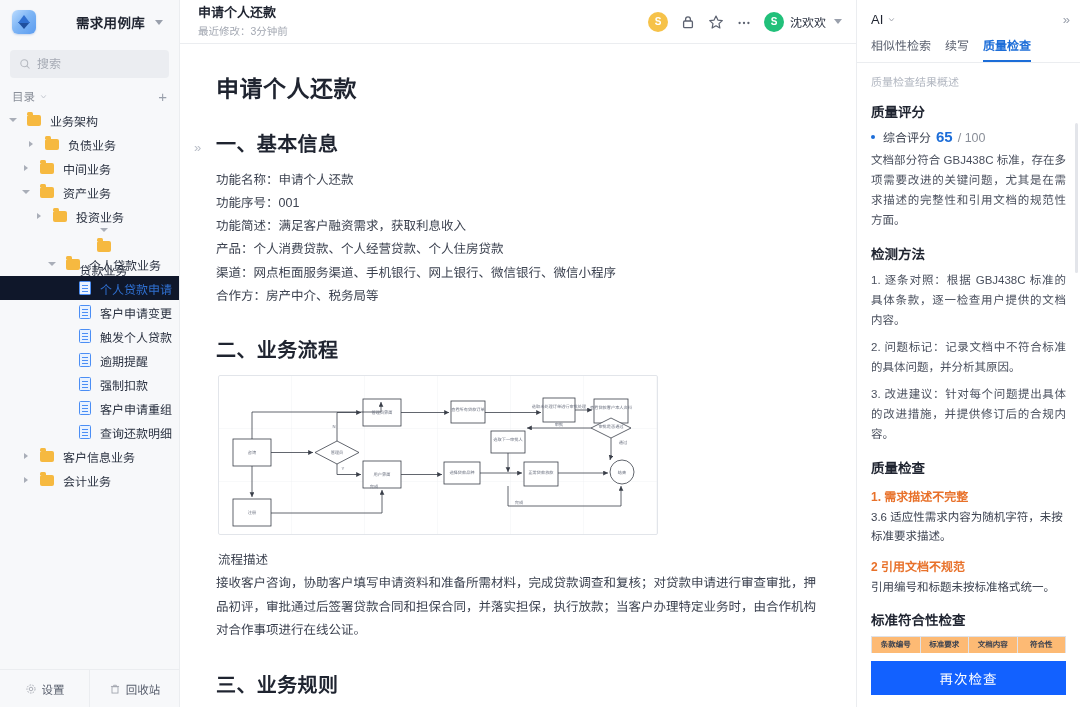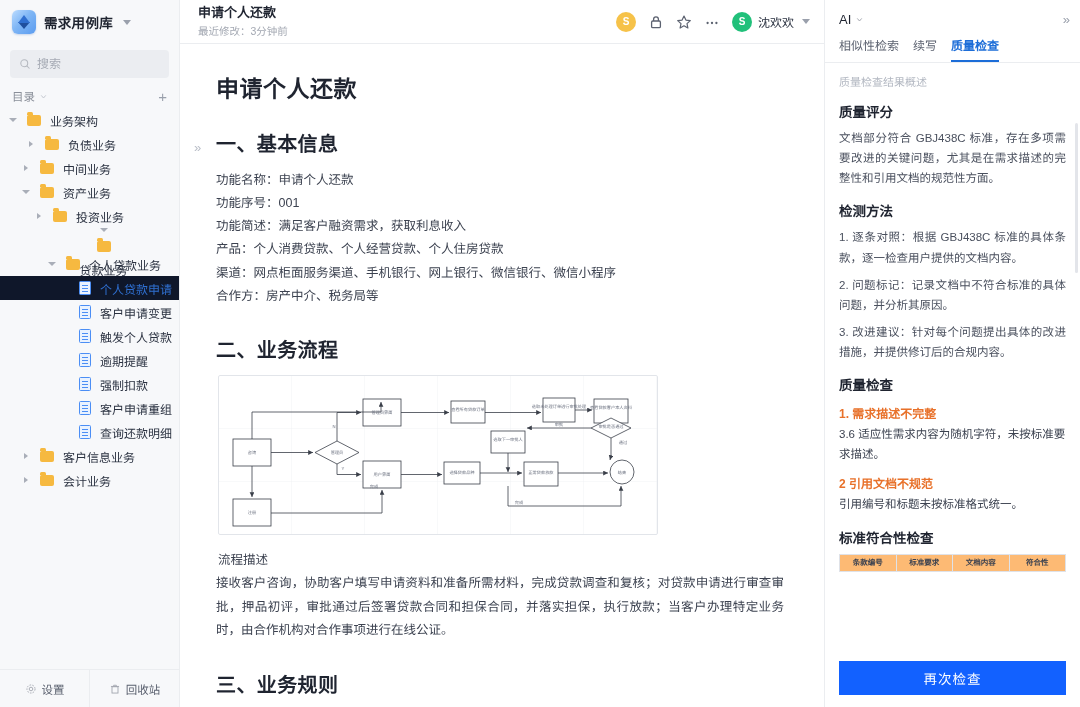--- a/index.html
+++ b/index.html
@@ -37,21 +37,21 @@
     border-right: 6px solid transparent;
     border-bottom: 8px solid #2f6fd0;
   }
   .ws-logo::before {
     content: ""; position: absolute; left: 6px; top: 12px;
     width: 0; height: 0;
     border-left: 6px solid transparent;
     border-right: 6px solid transparent;
     border-top: 7px solid #1f4f9e;
   }
-  .ws-name { font-size: 13.5px; font-weight: bold; color: #1f2430; letter-spacing: .3px; }
+  .ws-name { font-size: 13.5px; font-weight: bold; color: #1f2430; letter-spacing: .3px; margin-left: 32px; }
   .caret-sm {
     width: 0; height: 0; border-left: 4px solid transparent;
     border-right: 4px solid transparent; border-top: 5px solid #9aa0ac;
     margin-left: 2px;
   }
   .search-wrap { padding: 6px 10px 0; }
   .search-box {
     height: 28px; background: #ebedf1; border-radius: 4px;
     display: flex; align-items: center; gap: 6px; padding: 0 9px;
   }
@@ -163,21 +163,21 @@
   }
   .flow-label { font-size: 12.5px; color: #3c4250; margin: 10px 0 4px 2px; }
   .flow-desc {
     font-size: 12.5px; color: #3c4250; line-height: 1.9;
     text-align: justify; max-width: 620px;
   }
   .rule-text { font-size: 12.5px; color: #3c4250; line-height: 1.85; }
 
   
   .ai-panel {
-    width: 256px; flex: none; height: 707px;
+    width: 224px; flex: none; height: 707px;
     border-left: 1px solid #ebedf0;
     display: flex; flex-direction: column; background: #fff;
   }
   .ai-head {
     height: 30px; display: flex; align-items: center;
     justify-content: space-between; padding: 8px 12px 0 14px; flex: none;
   }
   .ai-title { display: flex; align-items: center; gap: 4px; font-size: 13px; color: #1f2430; }
   .ai-collapse { color: #9aa0ac; font-size: 13px; cursor: pointer; letter-spacing: -2px; }
   .ai-tabs {
@@ -543,20 +543,26 @@
         <div class="ai-tab">续写</div>
         <div class="ai-tab active">质量检查</div>
       </div>
 
     <div class="ai-body">
       <div class="scroll-ind"></div>
 
       <div class="ai-overview">质量检查结果概述</div>
 
       <div class="ai-h">质量评分</div>
+      <div class="score-row">
+        <span class="score-dot"></span>
+        <span>综合评分</span>
+        <span class="score-num">65</span>
+        <span class="score-den">/ 100</span>
+      </div>
       <div class="ai-p">文档部分符合 GBJ438C 标准，存在多项需要改进的关键问题，尤其是在需求描述的完整性和引用文档的规范性方面。</div>
 
       <div class="ai-h">检测方法</div>
       <div id="method-list">
           <div class="ai-li">1. 逐条对照：根据 GBJ438C 标准的具体条款，逐一检查用户提供的文档内容。</div>
           <div class="ai-li">2. 问题标记：记录文档中不符合标准的具体问题，并分析其原因。</div>
           <div class="ai-li">3. 改进建议：针对每个问题提出具体的改进措施，并提供修订后的合规内容。</div>
         </div>
 
       <div class="ai-h">质量检查</div>

